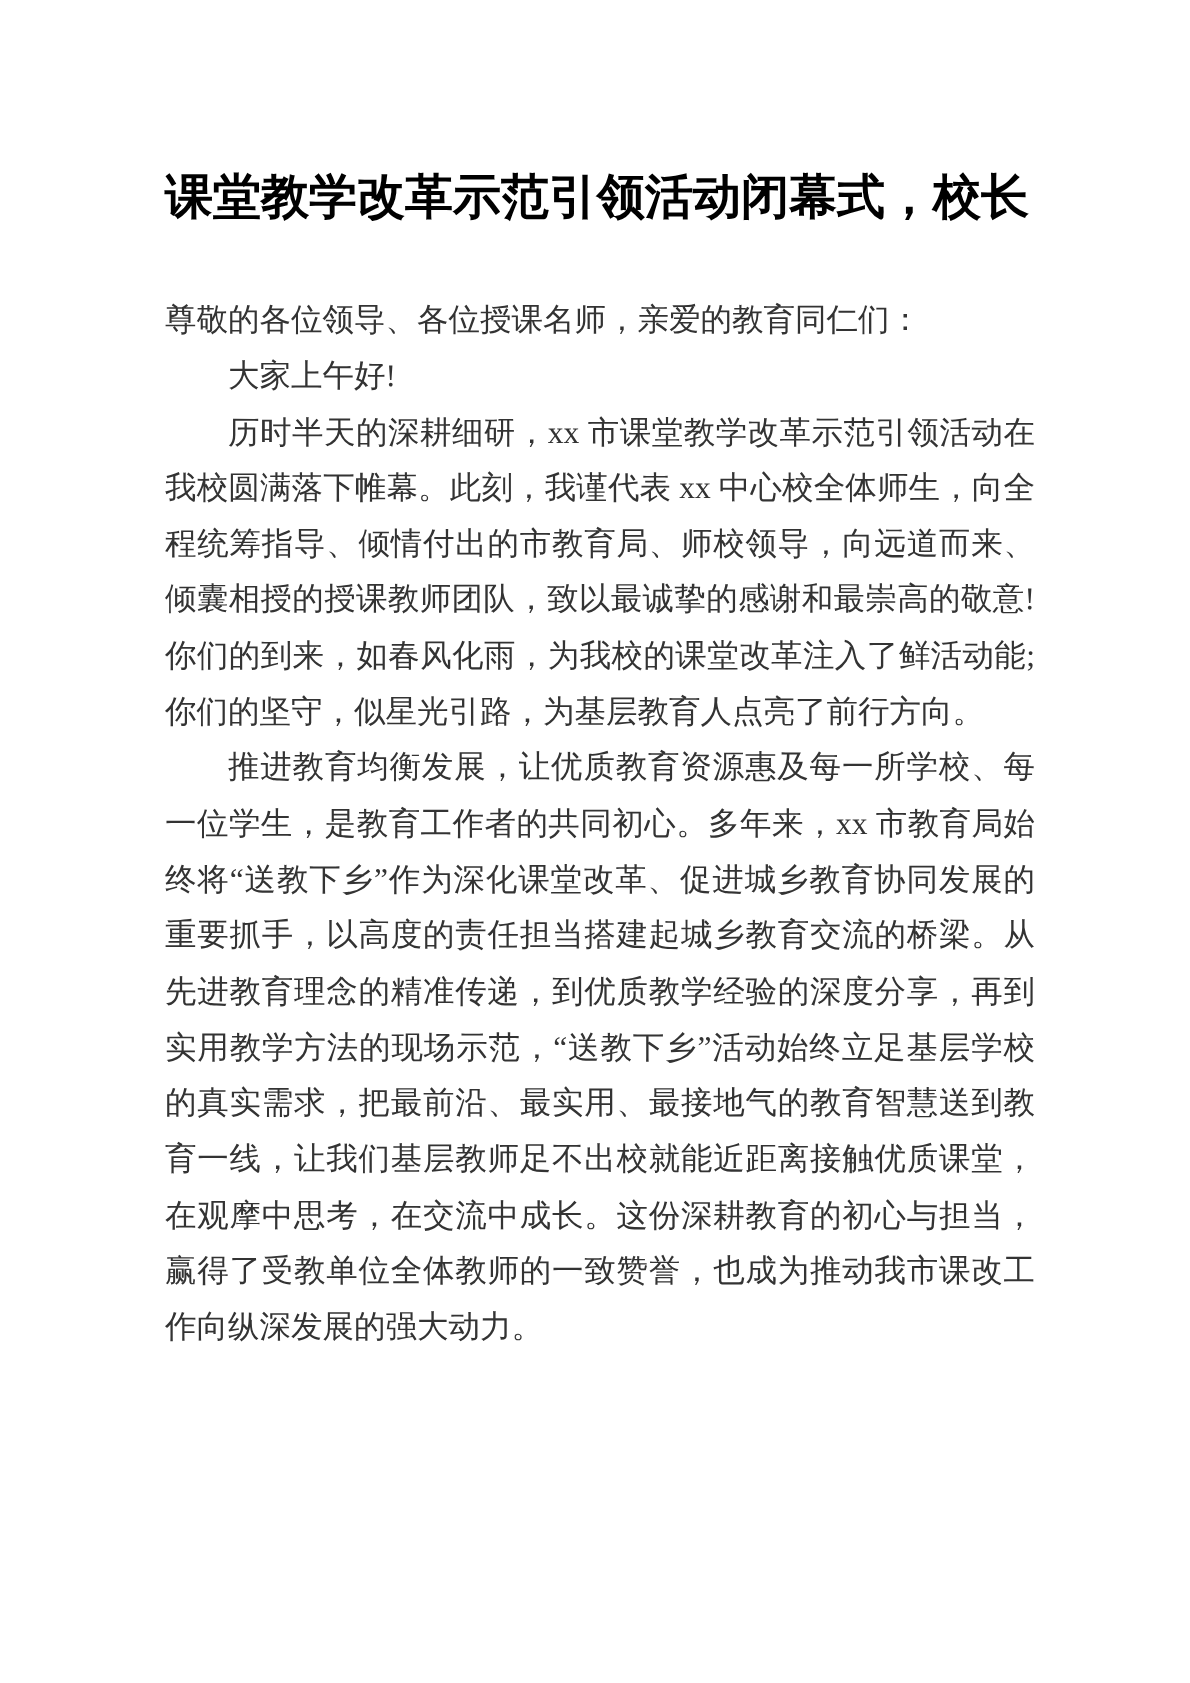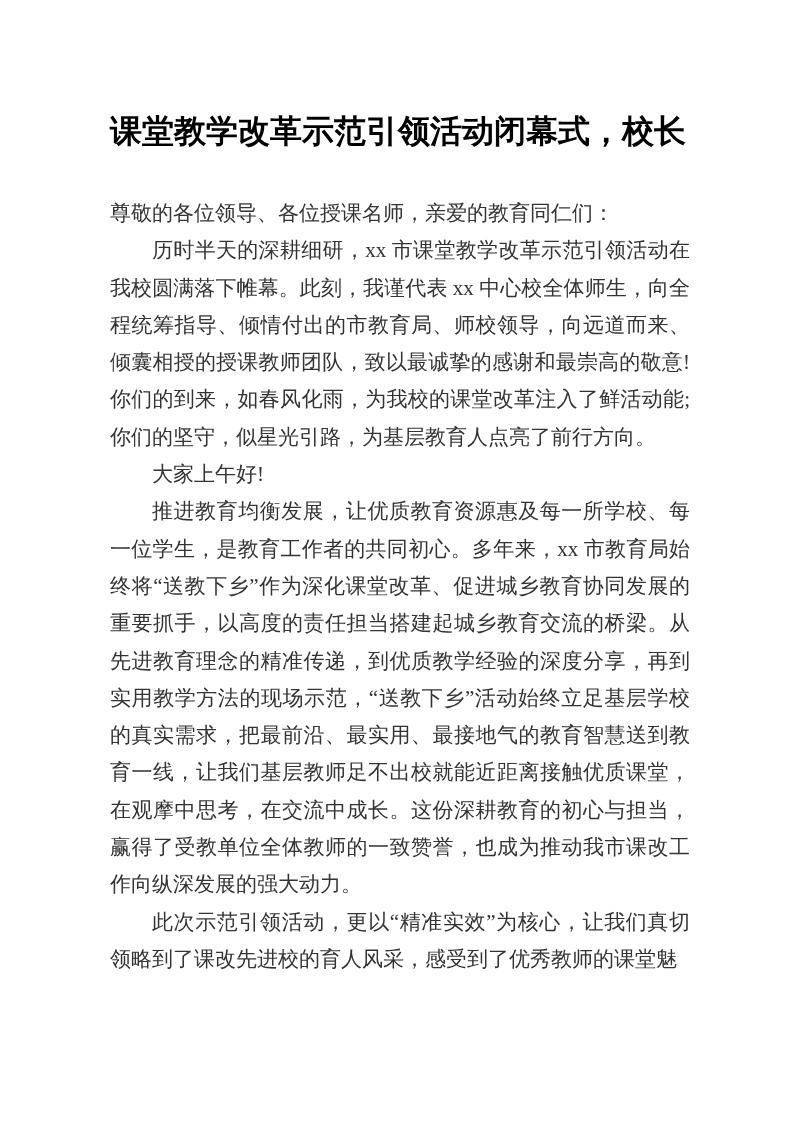--- a/index.html
+++ b/index.html
@@ -72,24 +72,23 @@
 
 <div class="page">
   <div class="doc">
 
     <h1 class="title">
       <span class="title-line">课堂教学改革示范引领活动闭幕式，校长</span>
     </h1>
 
     <div class="body-text">
       <p class="para">尊敬的各位领导、各位授课名师，亲爱的教育同仁们：</p>
+      <p class="para indent">大家上午好!</p>
       <p class="para indent">历时半天的深耕细研，xx 市课堂教学改革示范引领活动在我校圆满落下帷幕。此刻，我谨代表 xx 中心校全体师生，向全程统筹指导、倾情付出的市教育局、师校领导，向远道而来、倾囊相授的授课教师团队，致以最诚挚的感谢和最崇高的敬意!你们的到来，如春风化雨，为我校的课堂改革注入了鲜活动能;你们的坚守，似星光引路，为基层教育人点亮了前行方向。</p>
-      <p class="para indent">大家上午好!</p>
       <p class="para indent">推进教育均衡发展，让优质教育资源惠及每一所学校、每一位学生，是教育工作者的共同初心。多年来，xx 市教育局始终将“送教下乡”作为深化课堂改革、促进城乡教育协同发展的重要抓手，以高度的责任担当搭建起城乡教育交流的桥梁。从先进教育理念的精准传递，到优质教学经验的深度分享，再到实用教学方法的现场示范，“送教下乡”活动始终立足基层学校的真实需求，把最前沿、最实用、最接地气的教育智慧送到教育一线，让我们基层教师足不出校就能近距离接触优质课堂，在观摩中思考，在交流中成长。这份深耕教育的初心与担当，赢得了受教单位全体教师的一致赞誉，也成为推动我市课改工作向纵深发展的强大动力。</p>
-      <p class="para indent">此次示范引领活动，更以“精准实效”为核心，让我们真切领略到了课改先进校的育人风采，感受到了优秀教师的课堂魅</p>
     </div>
 
   </div>
 
   <div class="footer">
     <span class="dash">—</span><span class="pagenum">1</span><span class="dash">—</span>
   </div>
 </div>
 
 </body></html>

